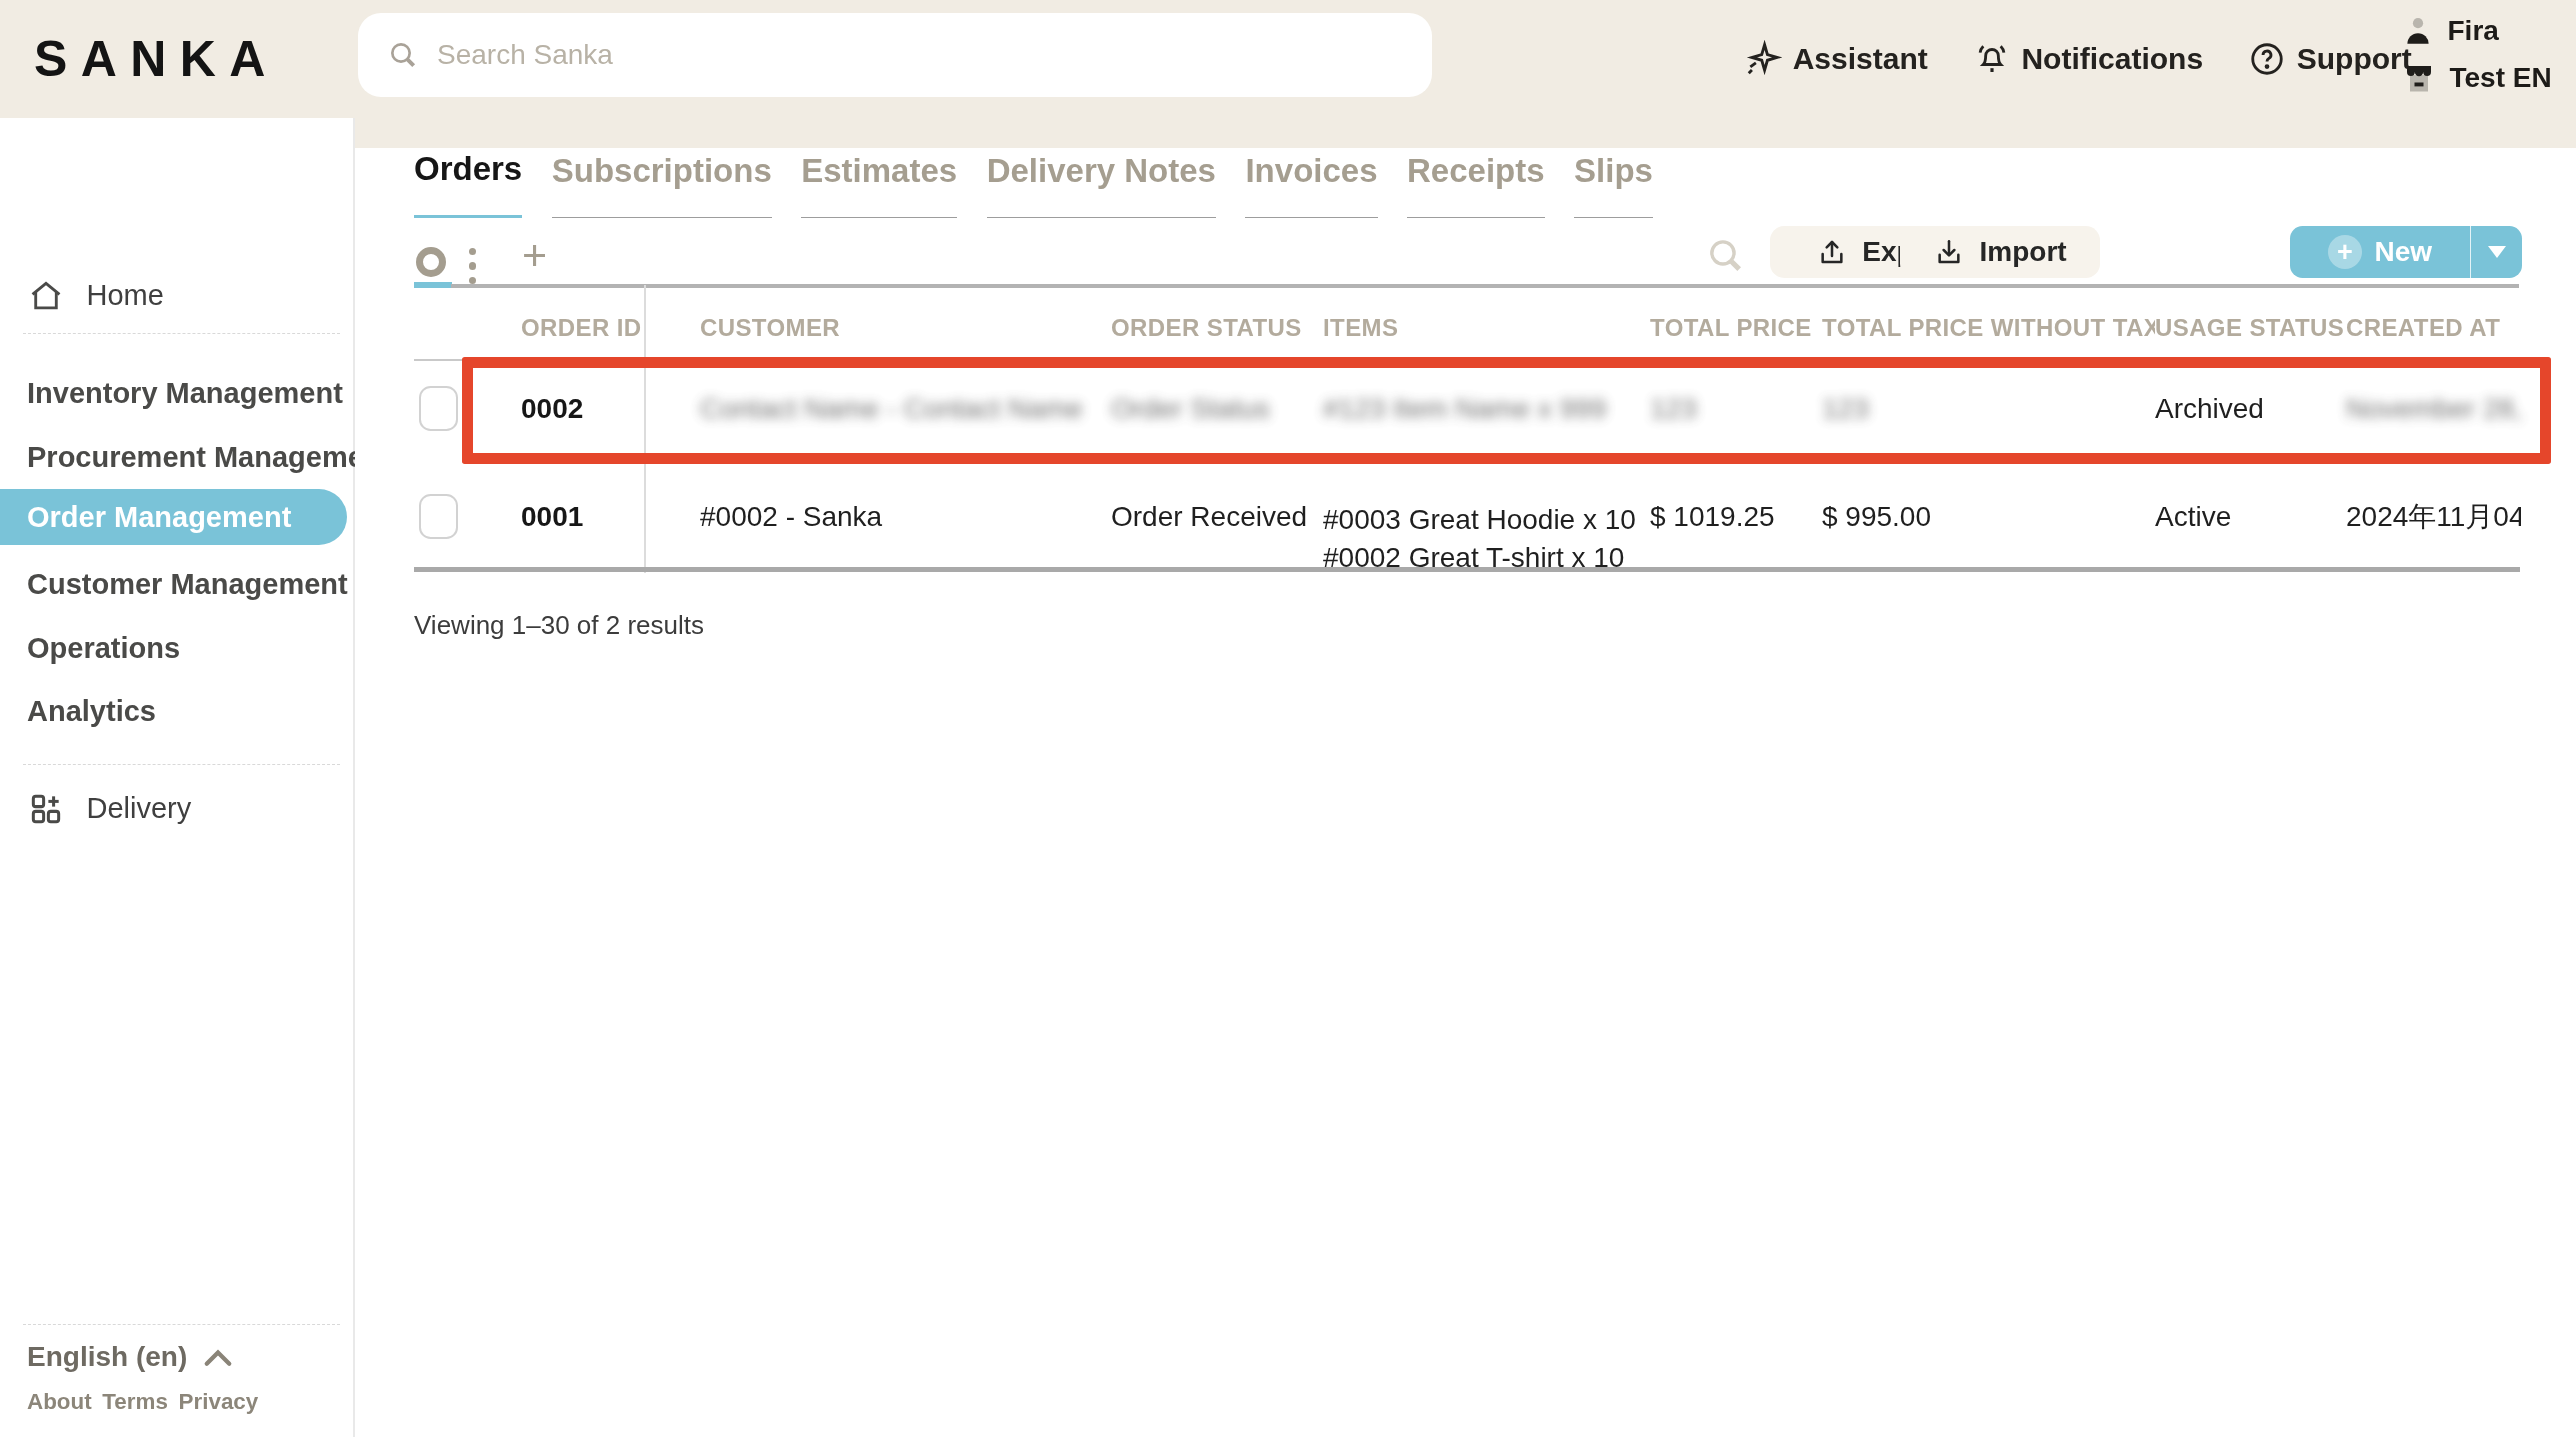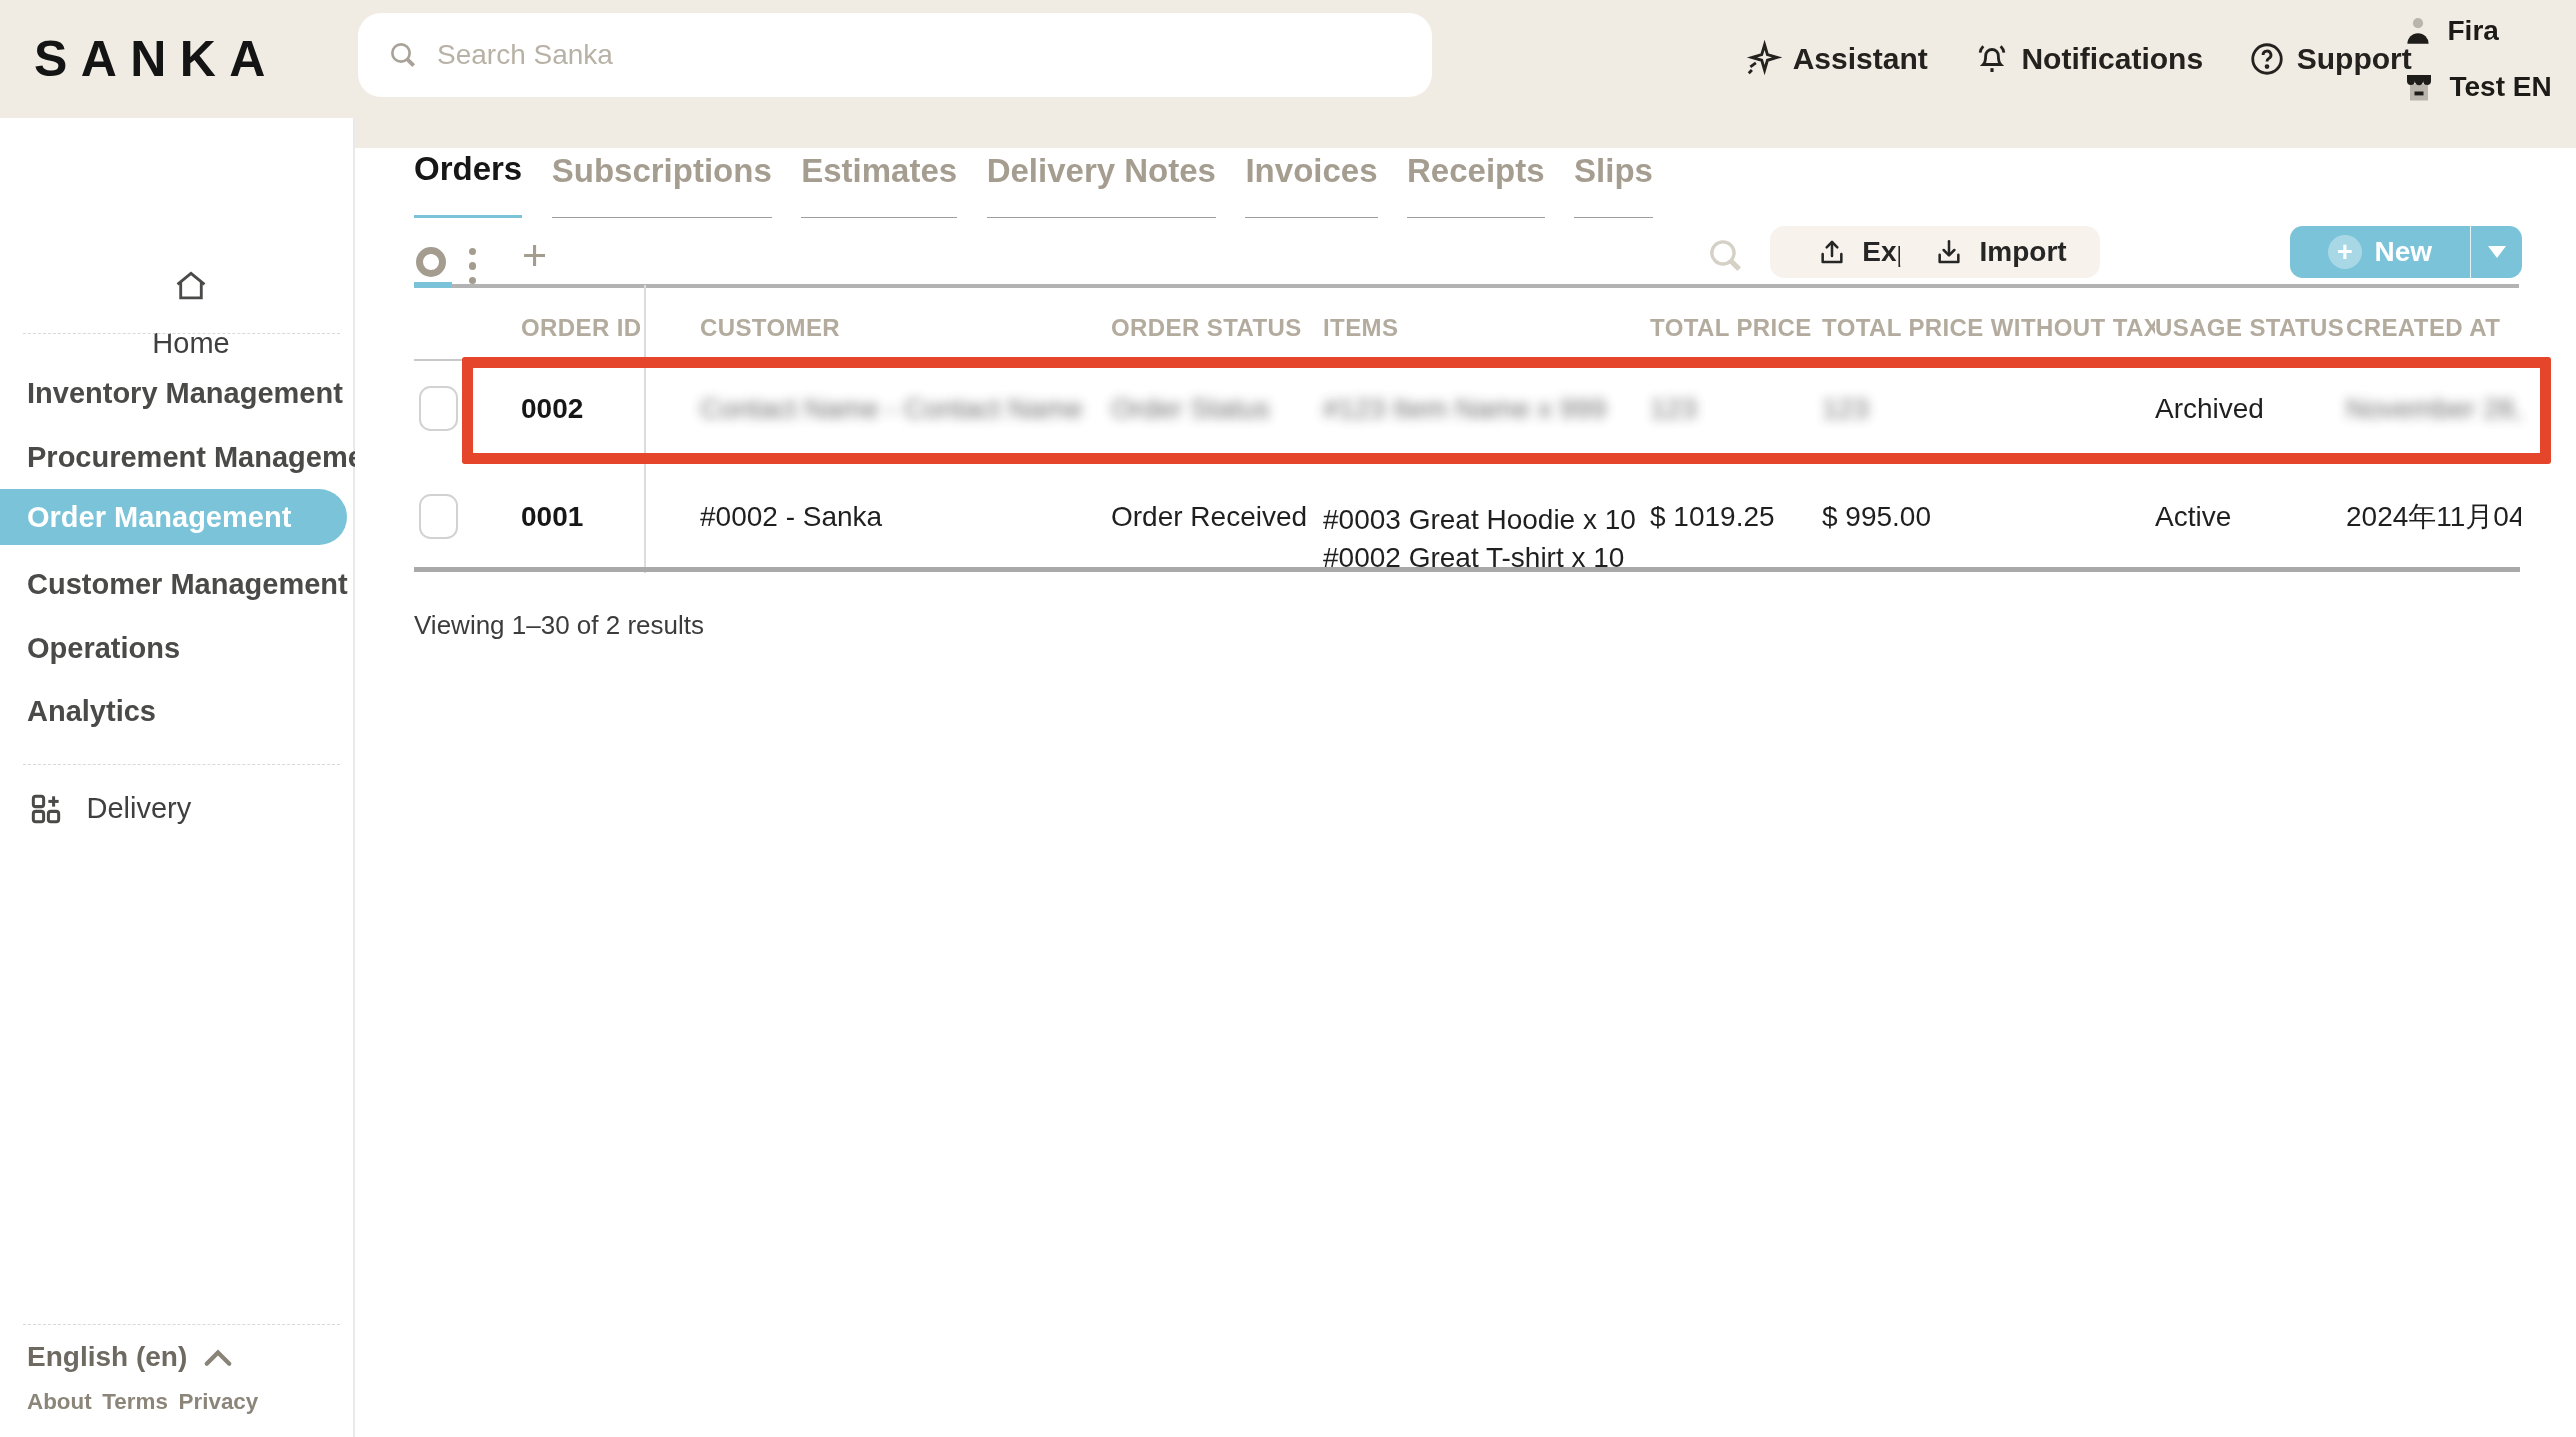--- a/index.html
+++ b/index.html
@@ -15,28 +15,28 @@
   .topbar{position:absolute;left:0;top:0;width:2576px;height:148px;background:var(--topbar-bg);}
   .logo{position:absolute;left:34px;top:0;height:118px;display:flex;align-items:center;
         font-size:50px;font-weight:800;letter-spacing:13.4px;color:#141414;}
   .searchbar{position:absolute;left:358px;top:12.5px;width:1074px;height:84px;background:#fff;
         border-radius:23px;display:flex;align-items:center;padding-left:29px;gap:18px;}
   .searchbar input{border:none;outline:none;background:transparent;font-size:28px;flex:1;
         font-family:inherit;color:#333;}
   .searchbar input::placeholder{color:#b8b2a6;}
   .topbar-actions{position:absolute;left:1744px;top:0;height:118px;display:flex;align-items:center;gap:45px;}
   .tb-action{display:flex;align-items:center;gap:10.7px;font-size:30px;font-weight:700;color:#24221f;cursor:pointer;}
-  .userblock{position:absolute;left:2401px;top:14.3px;display:flex;flex-direction:column;gap:21px;}
+  .userblock{position:absolute;left:2401px;top:14.3px;display:flex;flex-direction:column;gap:12px;}
   .user-row{display:flex;align-items:center;gap:12.5px;font-size:28px;font-weight:700;color:#1d1b18;}
 
   
   .sidebar{position:absolute;left:0;top:118px;width:355px;height:1319px;background:#fff;border-right:2.7px solid #e9e9e9;}
   .side-row{position:absolute;left:0;width:355px;display:flex;align-items:center;gap:21.5px;padding-left:27px;
         font-size:29px;color:#3f3f3f;cursor:pointer;}
-  .side-home{top:149px;height:57px;flex-direction:column;}
+  .side-home{top:149px;height:57px;}
   .side-workspace{top:662px;height:57px;}
   .dashed-div{position:absolute;left:23px;width:317px;border-top:1.8px dashed #d9d9d9;}
   .nav-item{position:absolute;left:0;width:355px;height:64px;display:flex;align-items:center;
         padding-left:27px;font-size:29px;font-weight:600;color:#4a4a48;cursor:pointer;
         white-space:nowrap;overflow:hidden;}
   .nav-item.active{left:0;width:347px;height:56px;background:var(--accent);color:#fff;
         border-radius:0 29px 29px 0;}
   .side-footer-lang{position:absolute;left:27px;top:1223px;display:flex;align-items:center;gap:16px;
         font-size:28px;font-weight:600;color:var(--muted-brown);cursor:pointer;}
   .side-footer-links{position:absolute;left:27px;top:1271px;display:flex;gap:10.7px;

